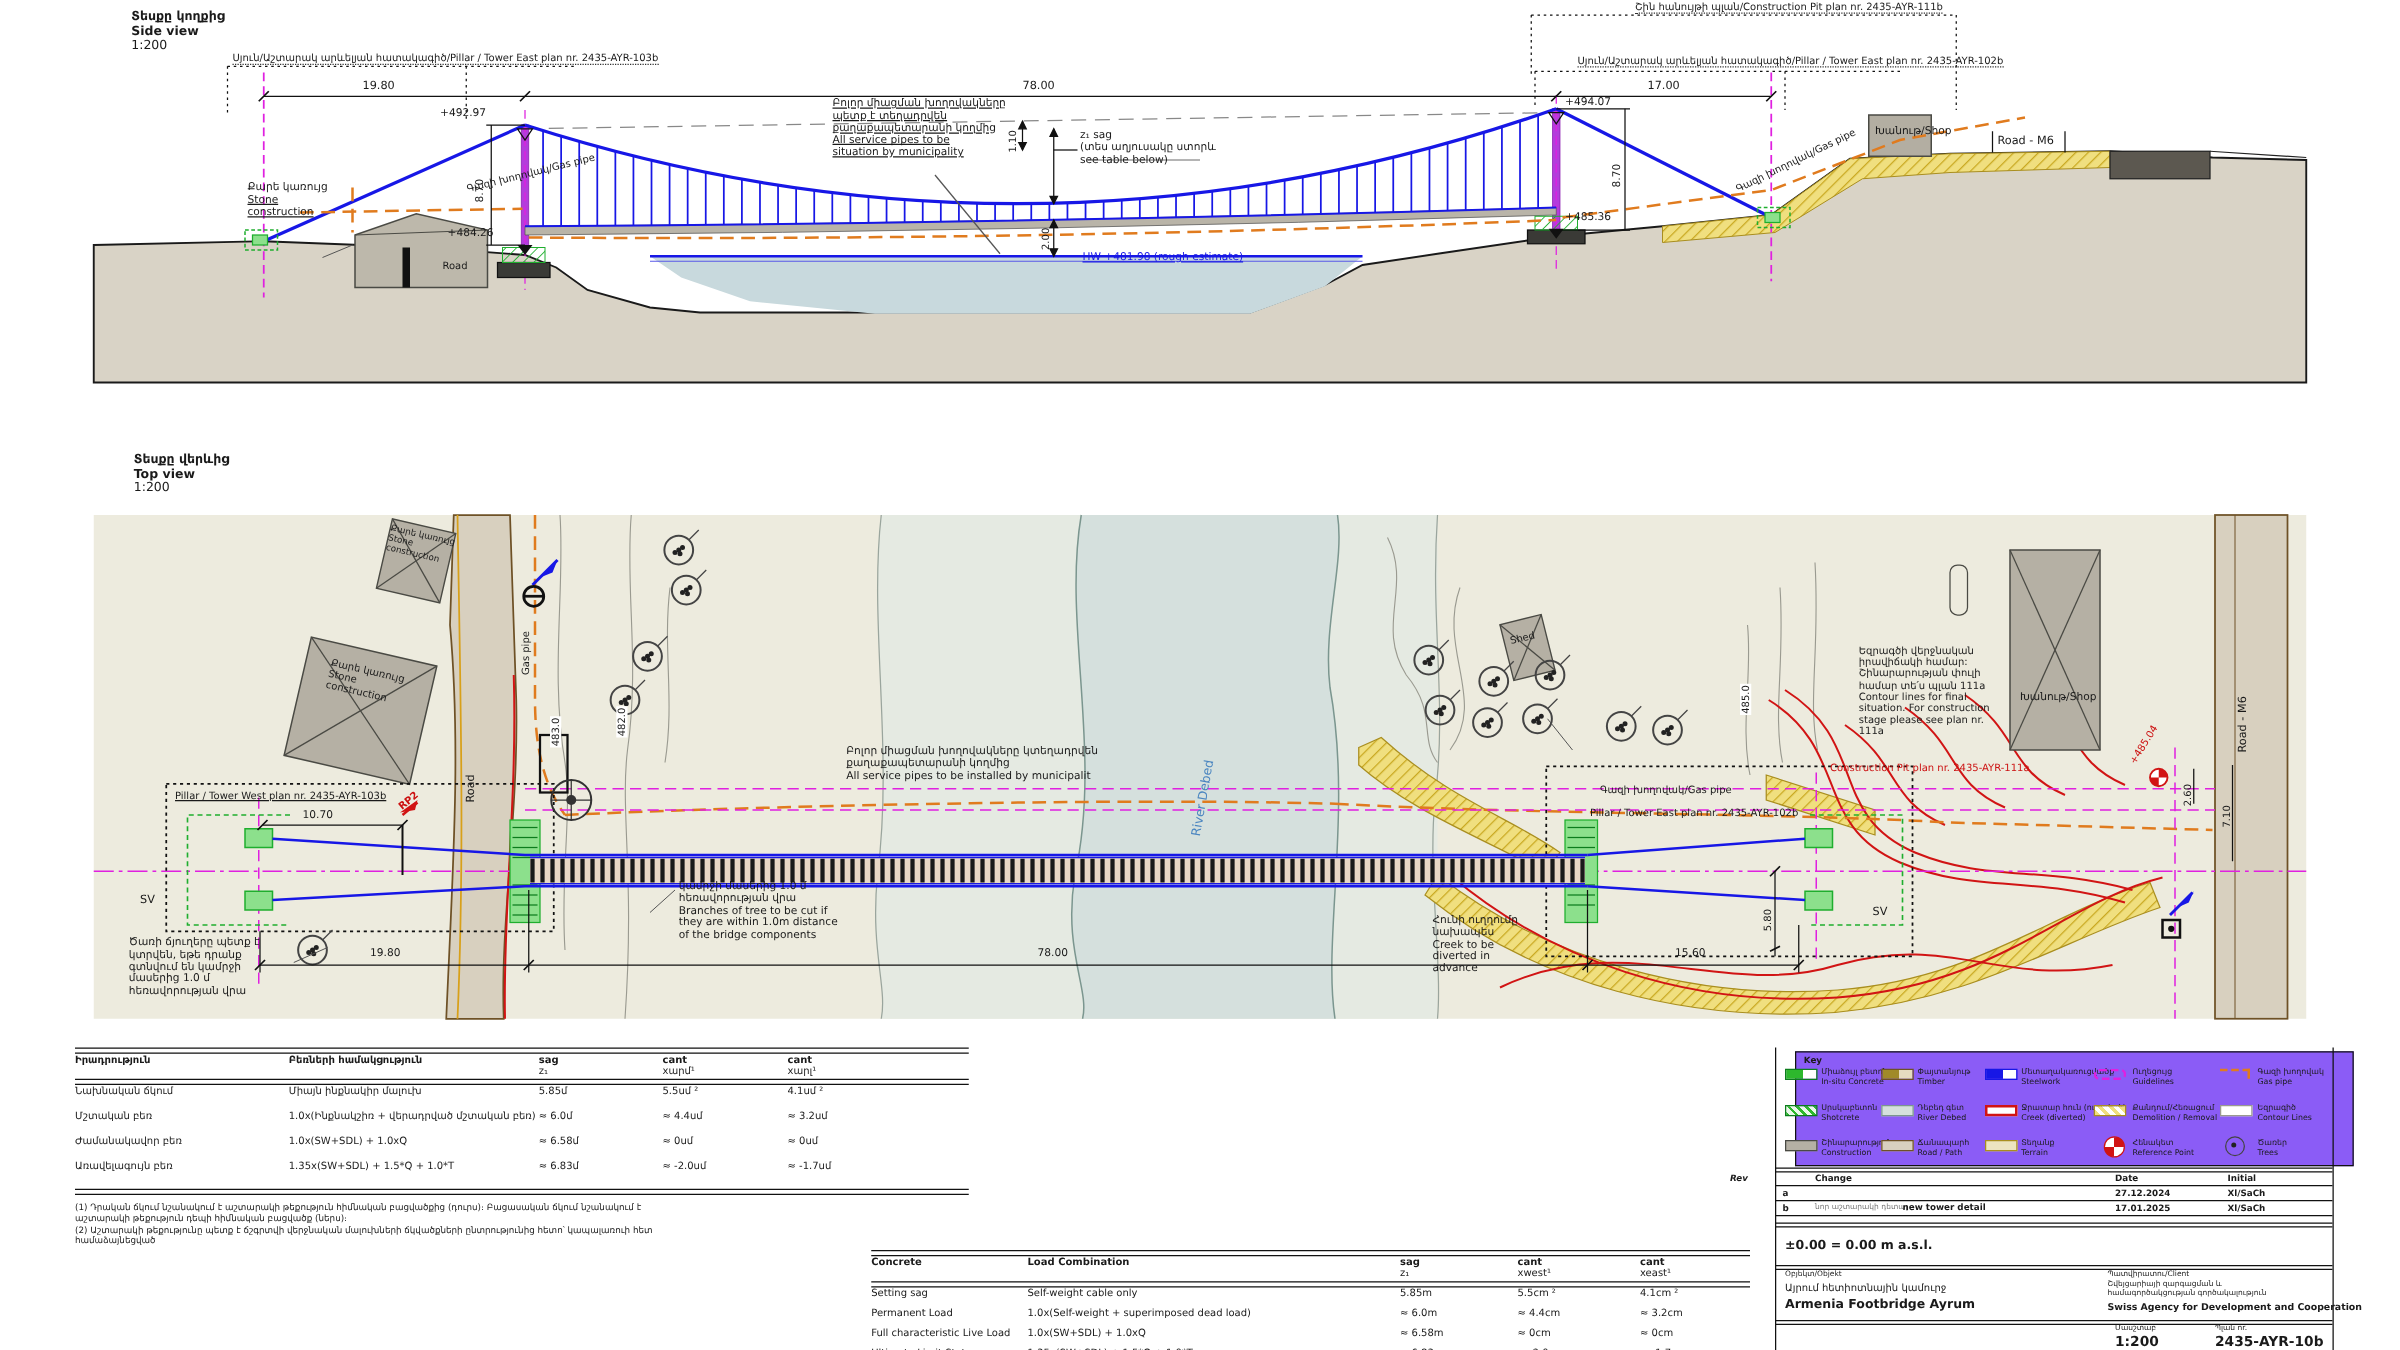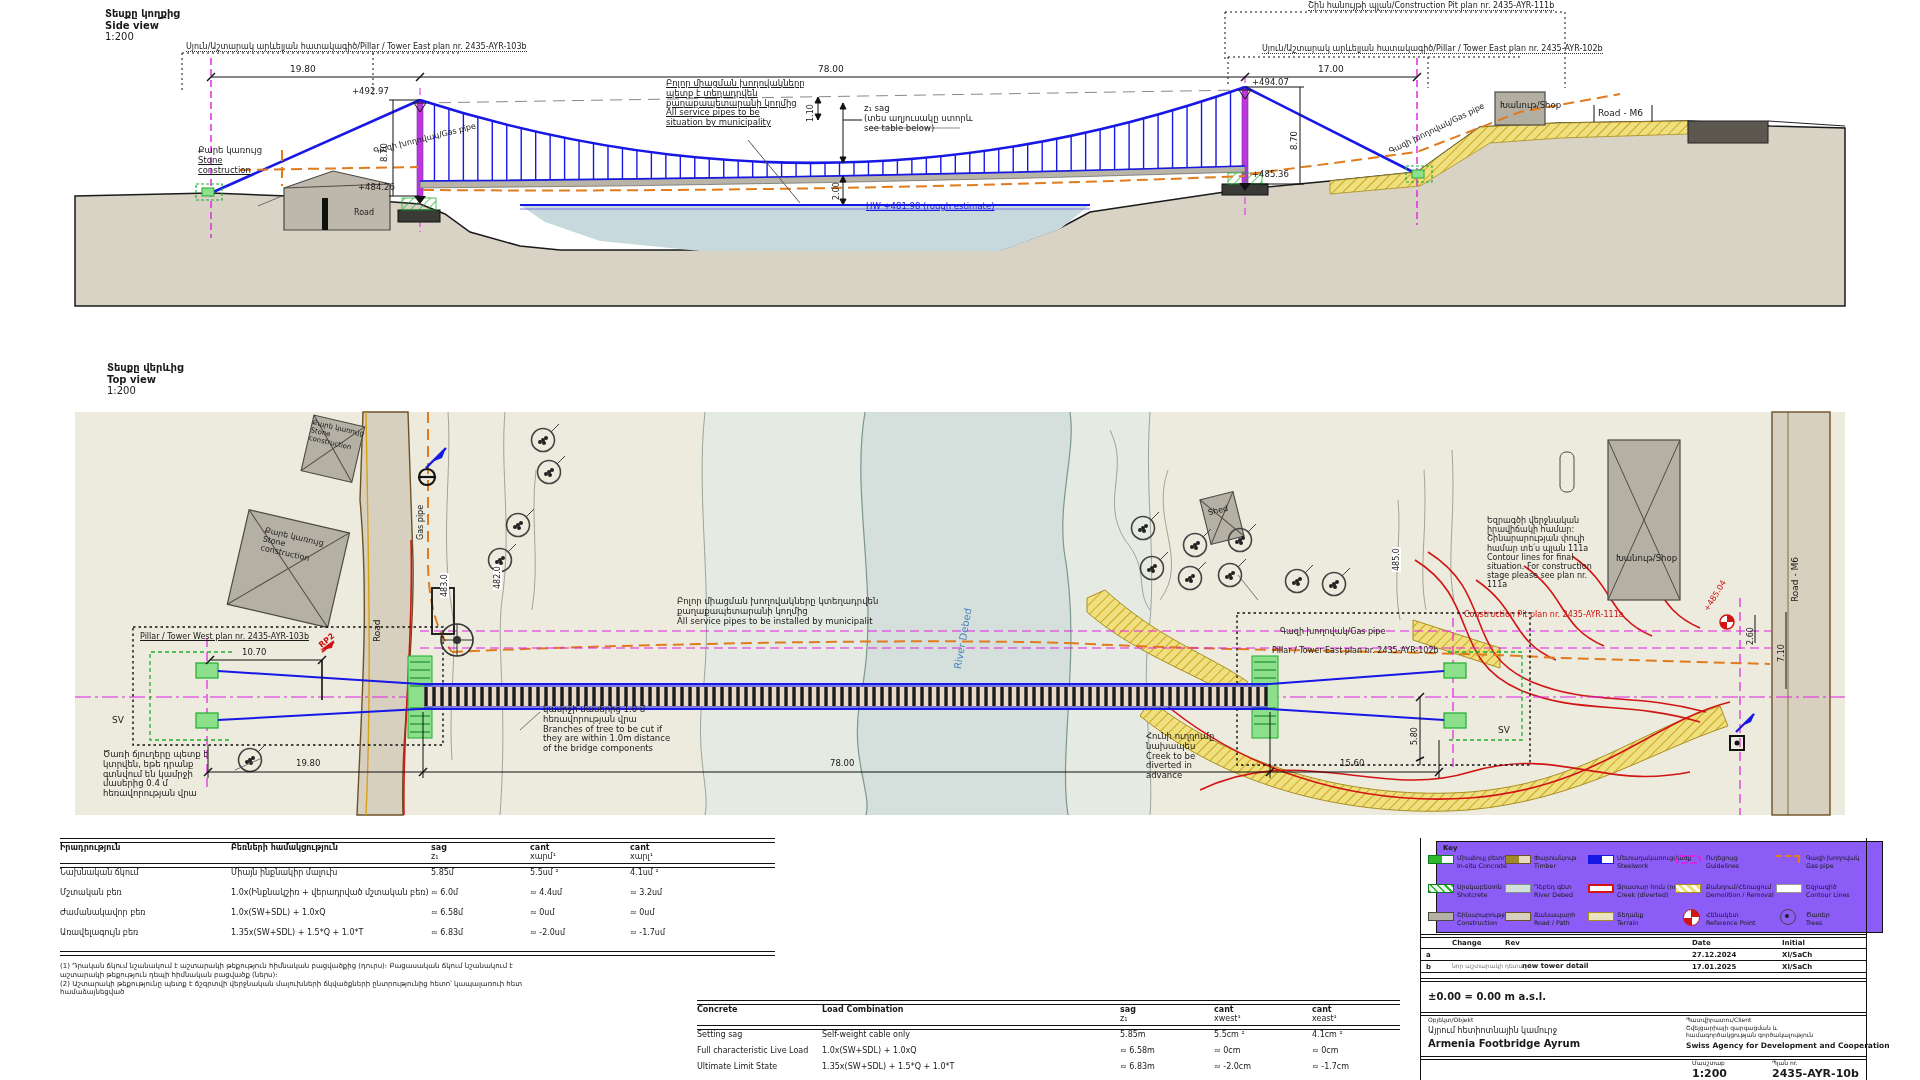--- a/index.html
+++ b/index.html
@@ -661,21 +661,21 @@
   <div>կամրջի մասերից 1.0 մ</div>
   <div>հեռավորության վրա</div>
   <div>Branches of tree to be cut if</div>
   <div>they are within 1.0m distance</div>
   <div>of the bridge components</div>
 </div>
 <div class="lbl f85" style="left:103px;top:750px;">
   <div>Ծառի ճյուղերը պետք է</div>
   <div>կտրվեն, եթե դրանք</div>
   <div>գտնվում են կամրջի</div>
-  <div>մասերից 0.4 մ</div>
+  <div>մասերից 1.0 մ</div>
   <div>հեռավորության վրա</div>
 </div>
 <div class="lbl f85" style="left:1146px;top:732px;">
   <div>Հունի ուղղումը</div>
   <div>նախապես</div>
   <div>Creek to be</div>
   <div>diverted in</div>
   <div>advance</div>
 </div>
 <div class="lbl f8" style="left:1487px;top:516px;">
@@ -799,20 +799,27 @@
         </colgroup>
     <tbody>
           <tr style="height:16px;">
       <td>Setting sag</td>
             <td>Self-weight cable only</td>
       <td>5.85m</td>
             <td>5.5cm ²</td>
       <td>4.1cm ²</td>
     </tr>
     <tr style="height:16px;">
+      <td>Permanent Load</td>
+            <td>1.0x(Self-weight + superimposed dead load)</td>
+      <td>≈ 6.0m</td>
+            <td>≈ 4.4cm</td>
+      <td>≈ 3.2cm</td>
+    </tr>
+    <tr style="height:16px;">
       <td>Full characteristic Live Load</td>
             <td>1.0x(SW+SDL) + 1.0xQ</td>
       <td>≈ 6.58m</td>
             <td>≈ 0cm</td>
       <td>≈ 0cm</td>
     </tr>
     <tr style="height:16px;">
       <td>Ultimate Limit State</td>
             <td>1.35x(SW+SDL) + 1.5*Q + 1.0*T</td>
       <td>≈ 6.83m</td>
@@ -859,21 +866,21 @@
 <div class="klbl" style="left:1706px;top:911px;"><span>Հենակետ</span><br><span>Reference Point</span></div>
 <div style="position:absolute;left:1780px;top:909px;width:14px;height:14px;border-radius:50%;border:1.5px solid #444;">
   <div style="position:absolute;left:4px;top:4px;width:4px;height:4px;border-radius:50%;background:#222;"></div>
 </div>
 <div class="klbl" style="left:1806px;top:911px;"><span>Ծառեր</span><br><span>Trees</span></div>
 
 <div class="vline" style="left:1420px;top:838px;height:242px;"></div>
 <div class="vline" style="left:1866px;top:838px;height:242px;"></div>
 <div class="hline" style="left:1420px;top:934px;width:446px;"></div>
 <div class="hline" style="left:1420px;top:936.5px;width:446px;"></div>
-<div class="lbl f7 b" style="left:1505px;top:939px;">Rev</div>
+<div class="lbl f7 b" style="left:1384px;top:939px;font-style:italic;">Rev</div>
 <div class="lbl f7 b" style="left:1452px;top:939px;">Change</div>
 <div class="lbl f7 b" style="left:1692px;top:939px;">Date</div>
 <div class="lbl f7 b" style="left:1782px;top:939px;">Initial</div>
 <div class="hline" style="left:1420px;top:948px;width:446px;"></div>
 <div class="lbl f7 b" style="left:1426px;top:951px;">a</div>
 <div class="lbl f7 b" style="left:1692px;top:951px;">27.12.2024</div>
 <div class="lbl f7 b" style="left:1782px;top:951px;">Xl/SaCh</div>
 <div class="hline" style="left:1420px;top:960px;width:446px;"></div>
 <div class="lbl f7 b" style="left:1426px;top:963px;">b</div>
 <div class="lbl" style="left:1452px;top:963px;font-size:6px;color:#777;">նոր աշտարակի դետալ</div>

